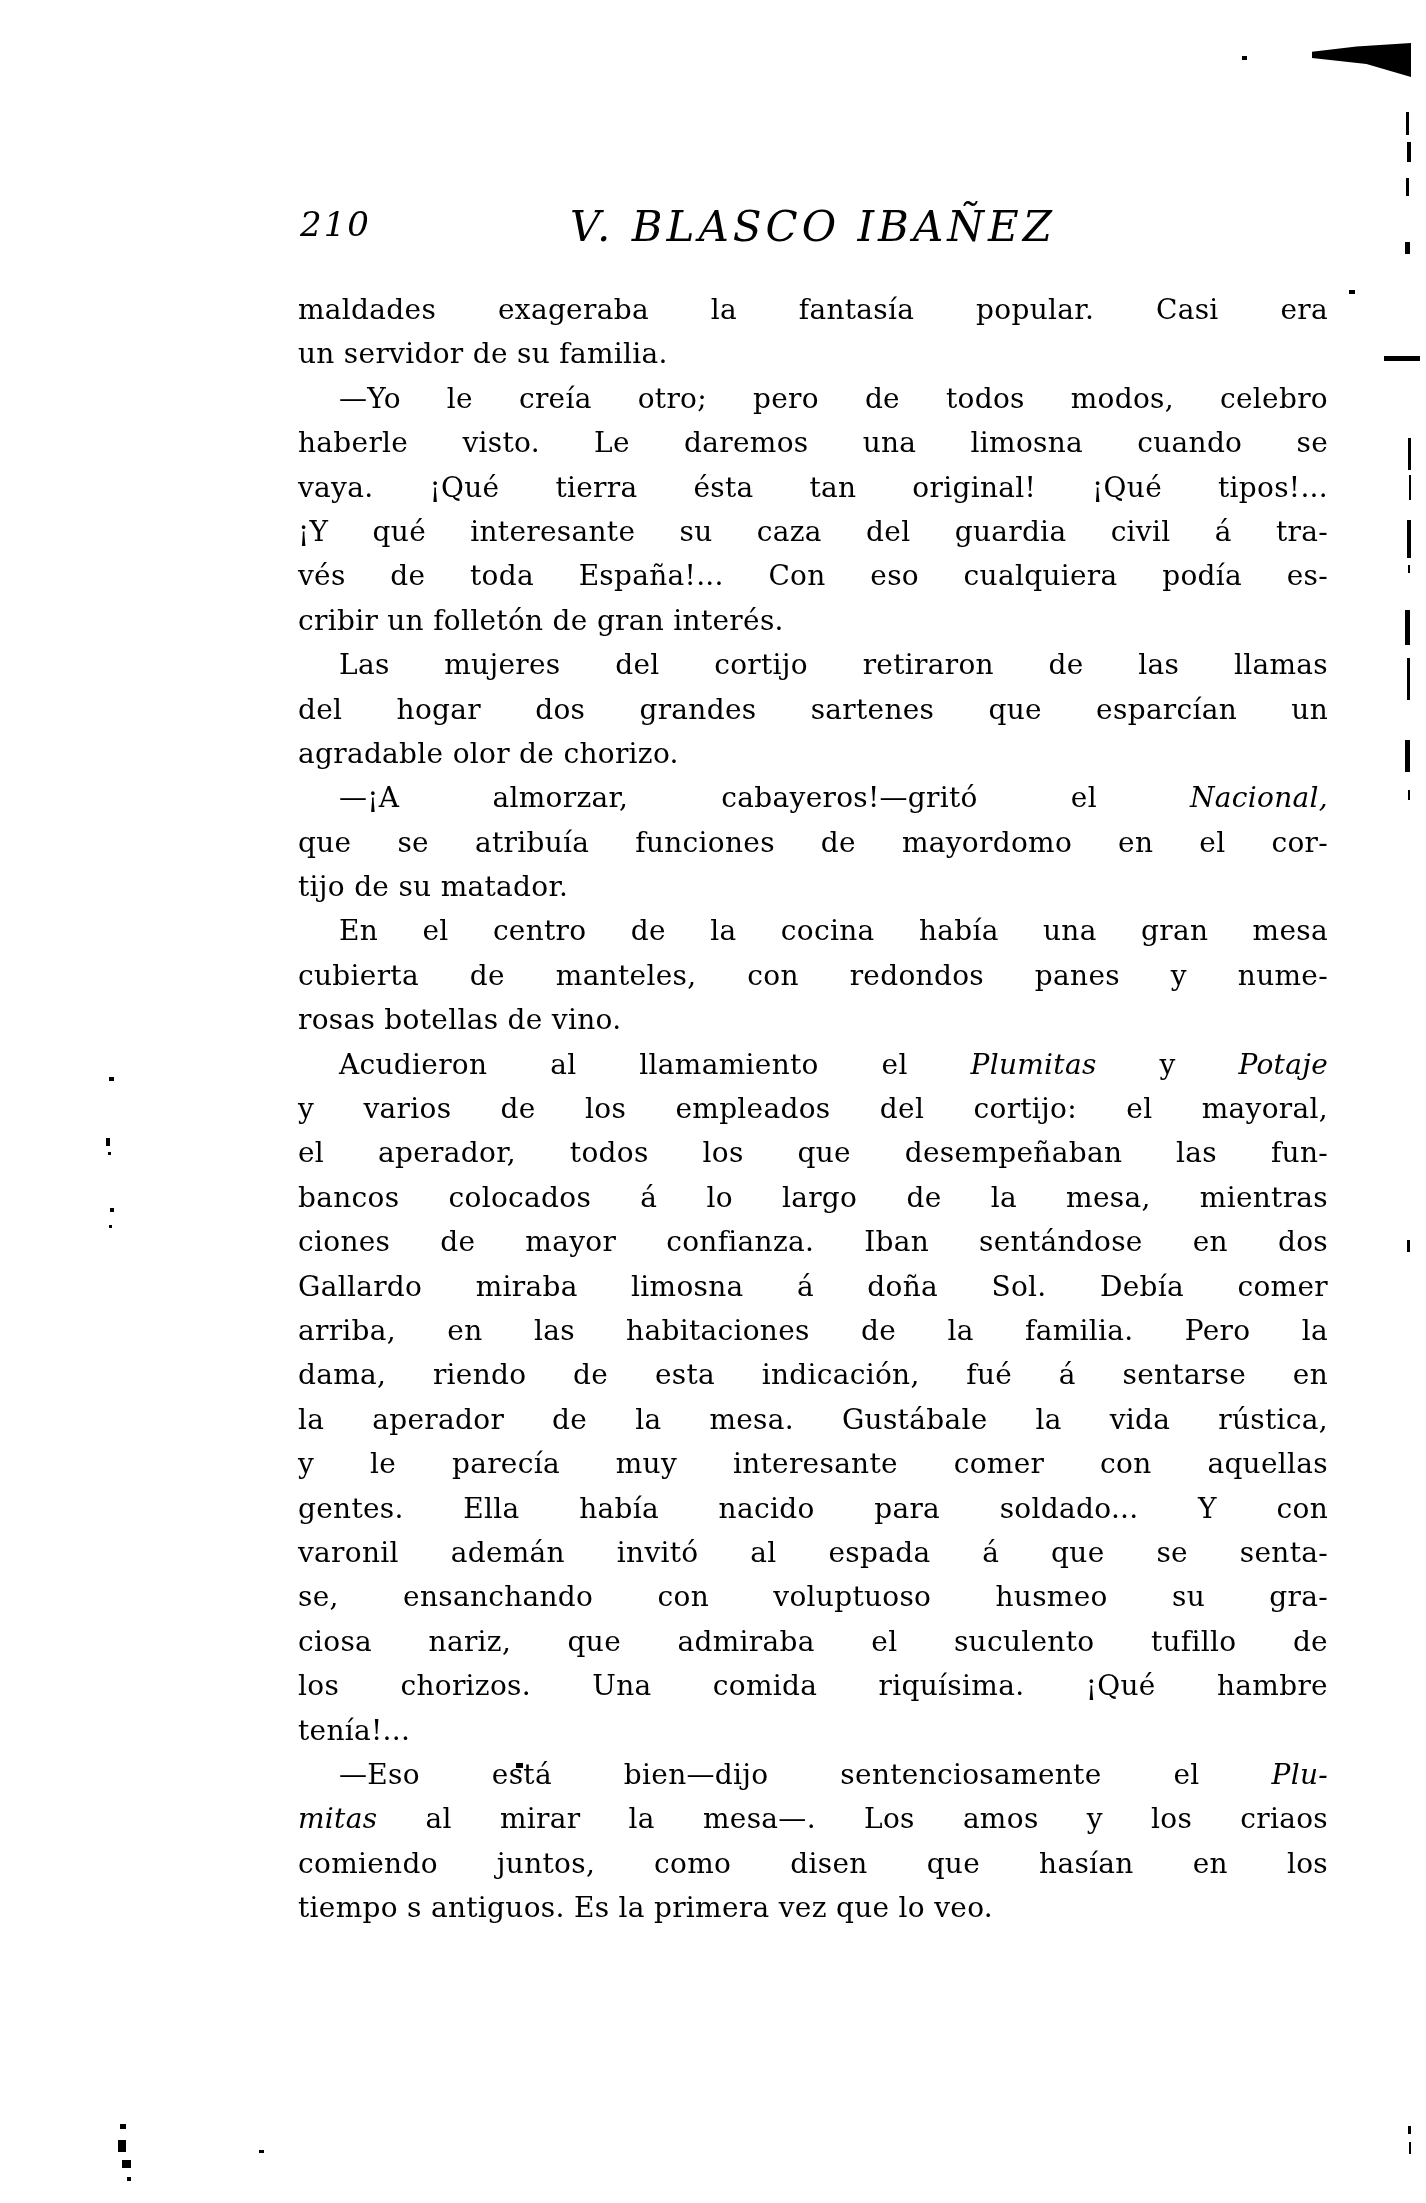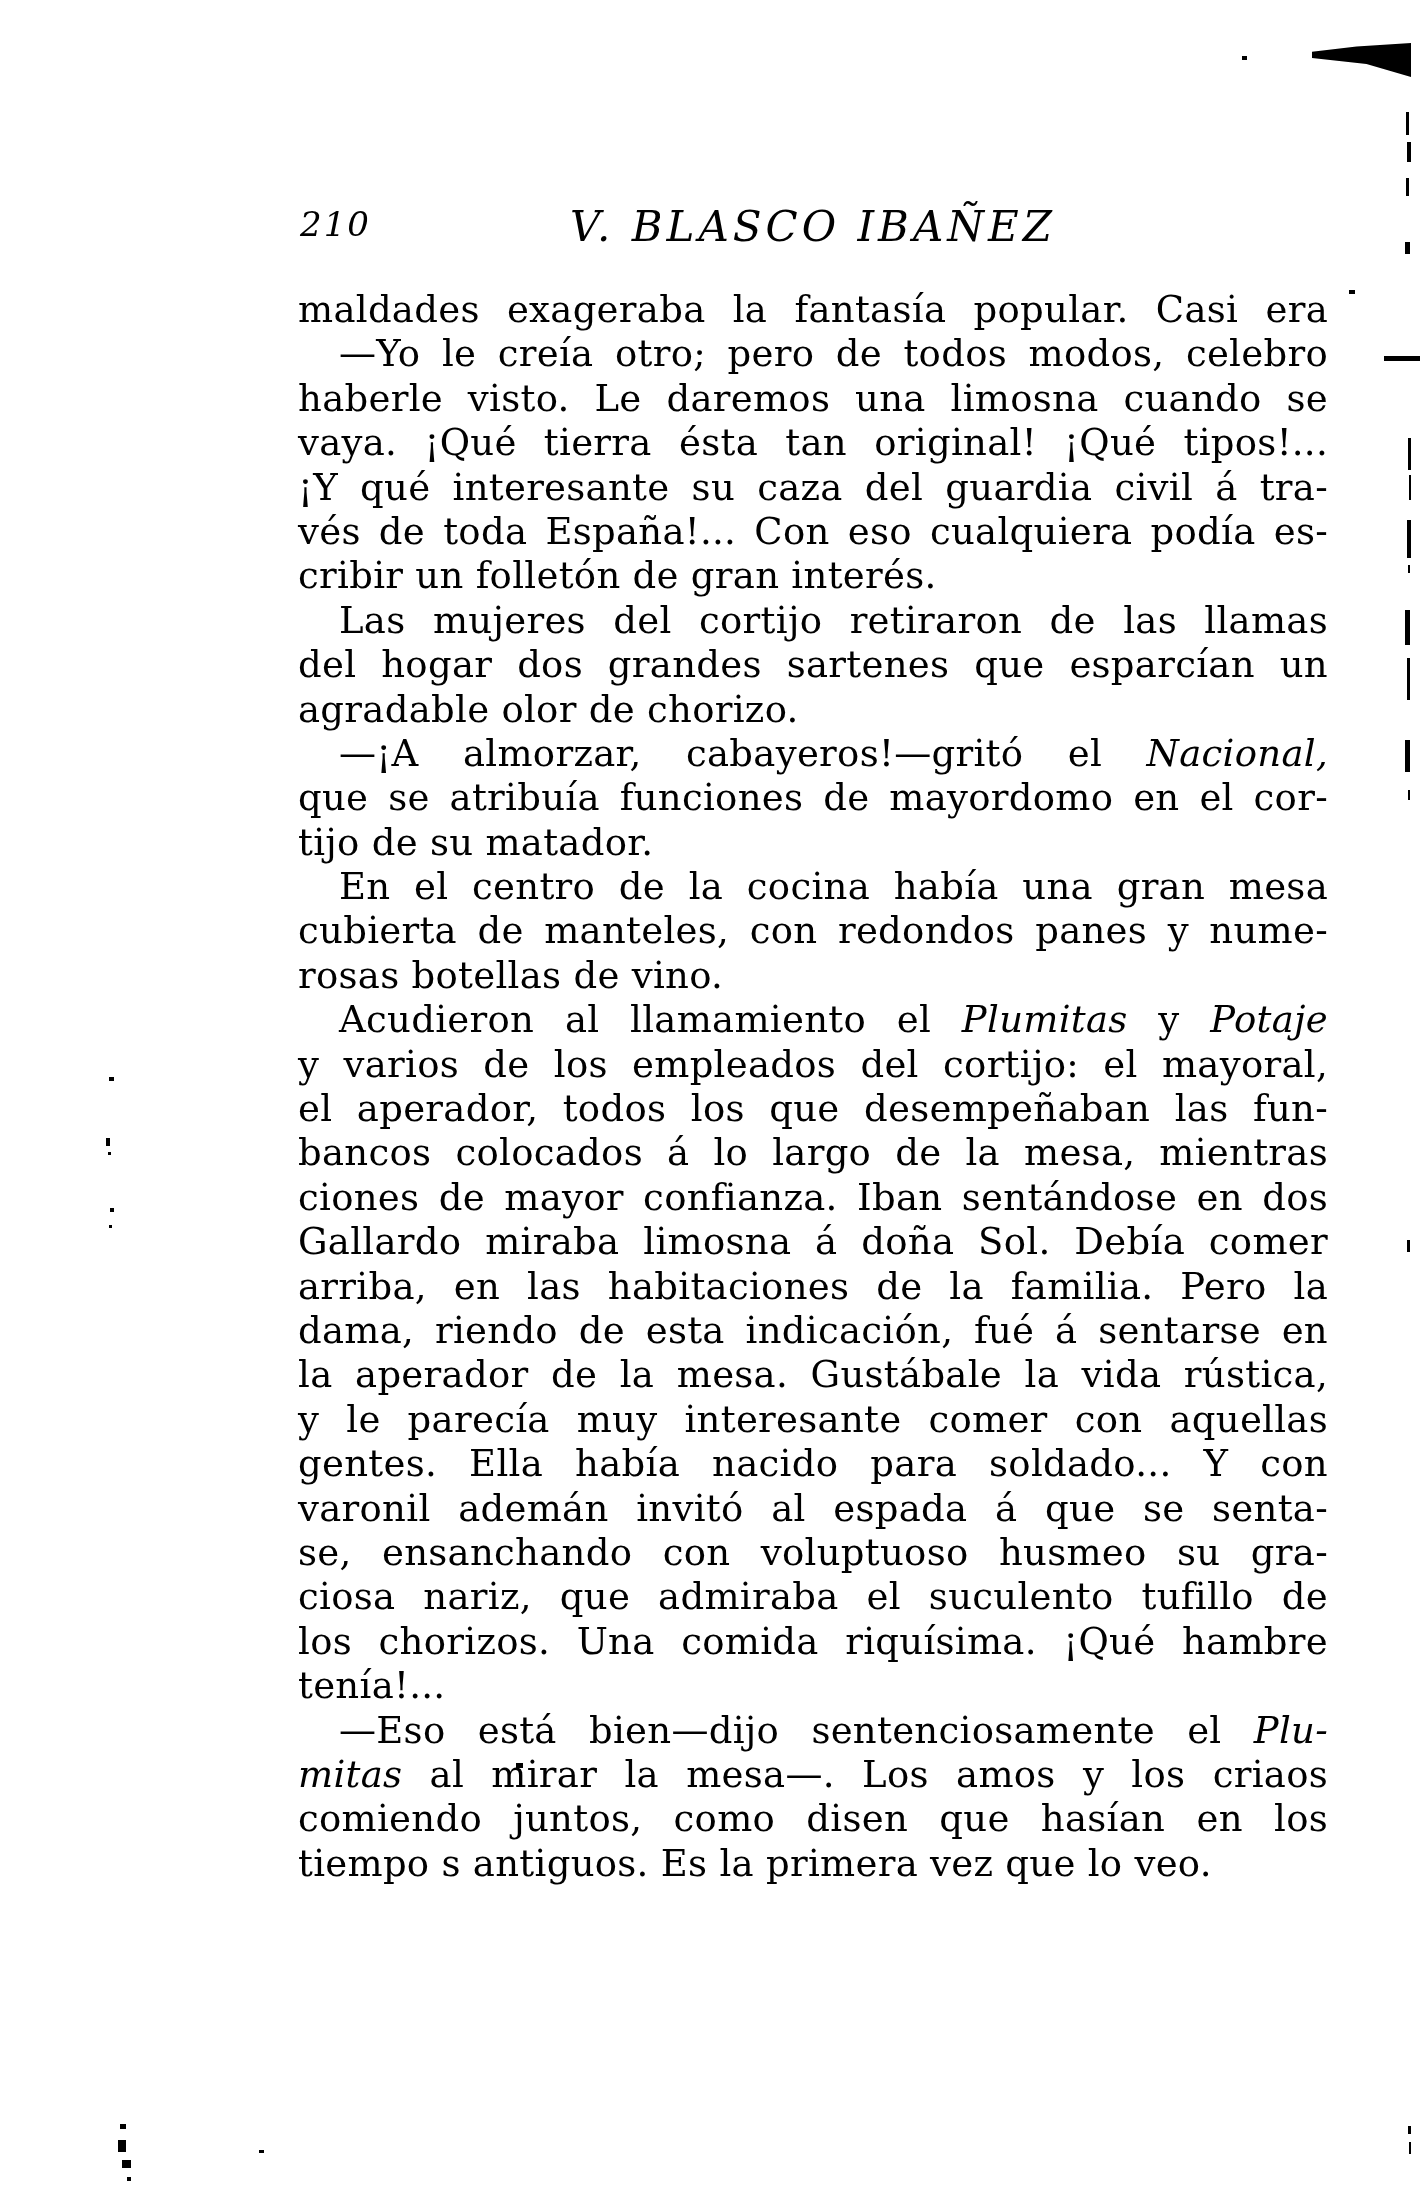--- a/index.html
+++ b/index.html
@@ -16,21 +16,21 @@
     position:absolute;left:268px;top:204px;
     font-size:34px;font-style:italic;letter-spacing:2px;
   }
   .running-title{
     position:absolute;left:266px;top:202px;width:1030px;
     text-align:center;font-size:42px;font-style:italic;letter-spacing:4px;
     white-space:nowrap;
   }
   .page-body{
     position:absolute;left:266px;top:288px;width:1030px;
-    font-size:37px;
+    font-size:28px;
   }
   .line{
     line-height:44.4px;height:44.4px;
     text-align:left;white-space:nowrap;
     letter-spacing:0.3px;
   }
   .line.just{
     text-align:justify;text-align-last:justify;
     white-space:normal;
   }
@@ -45,20 +45,21 @@
 </style>
 </head>
 <body>
 
 <div class="page">
   <div class="page-number">210</div>
   <div class="running-title">V. BLASCO IBAÑEZ</div>
 
   <div class="page-body">
       <div class="line just"><span>maldades exageraba la fantasía popular. Casi era</span></div>
+      <div class="line"><span>un servidor de su familia.</span></div>
       <div class="line just ind"><span>—Yo le creía otro; pero de todos modos, celebro</span></div>
       <div class="line just"><span>haberle visto. Le daremos una limosna cuando se</span></div>
       <div class="line just"><span>vaya. ¡Qué tierra ésta tan original! ¡Qué tipos!...</span></div>
       <div class="line just"><span>¡Y qué interesante su caza del guardia civil á tra-</span></div>
       <div class="line just"><span>vés de toda España!... Con eso cualquiera podía es-</span></div>
       <div class="line"><span>cribir un folletón de gran interés.</span></div>
       <div class="line just ind"><span>Las mujeres del cortijo retiraron de las llamas</span></div>
       <div class="line just"><span>del hogar dos grandes sartenes que esparcían un</span></div>
       <div class="line"><span>agradable olor de chorizo.</span></div>
       <div class="line just ind"><span>—¡A almorzar, cabayeros!—gritó el </span><span class="it">Nacional,</span></div>

